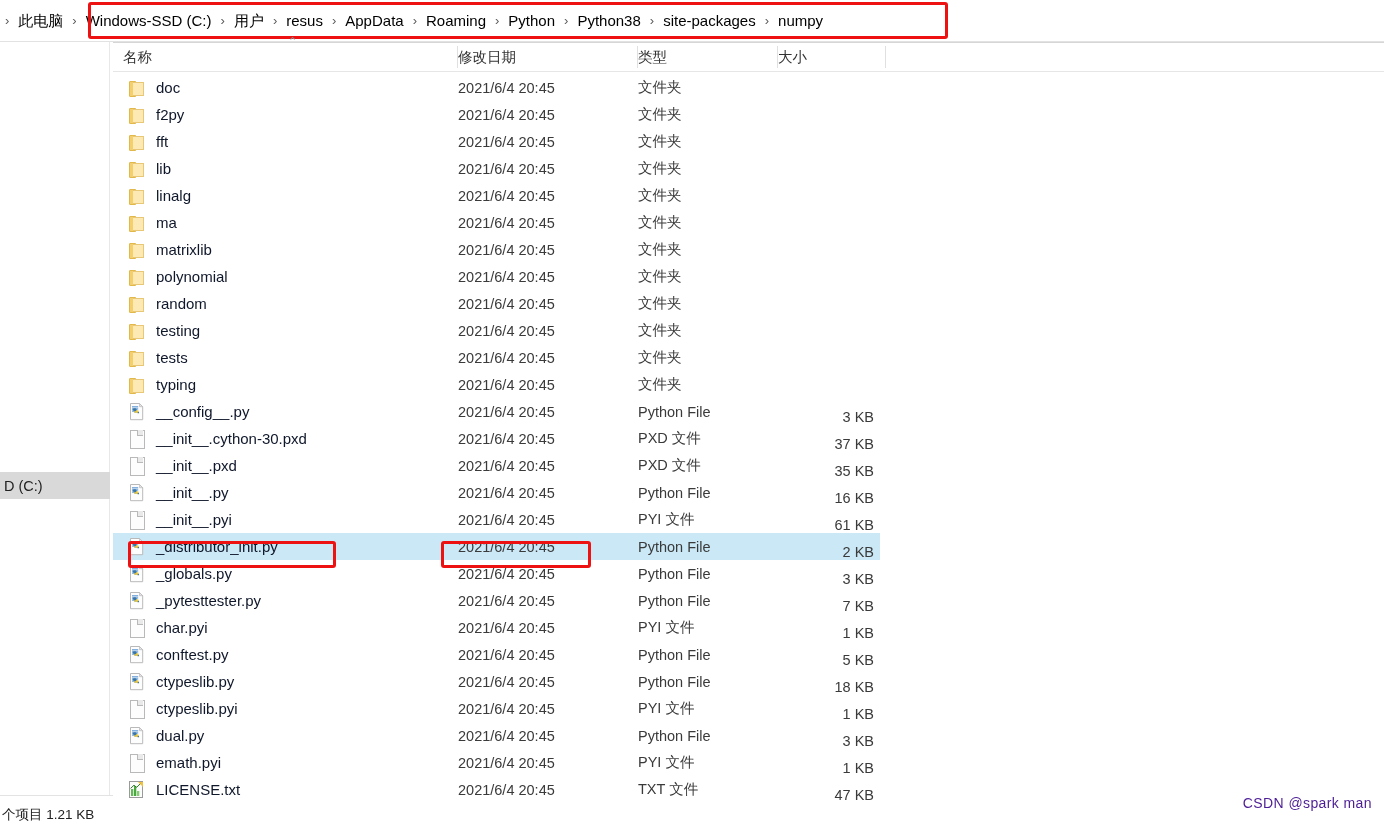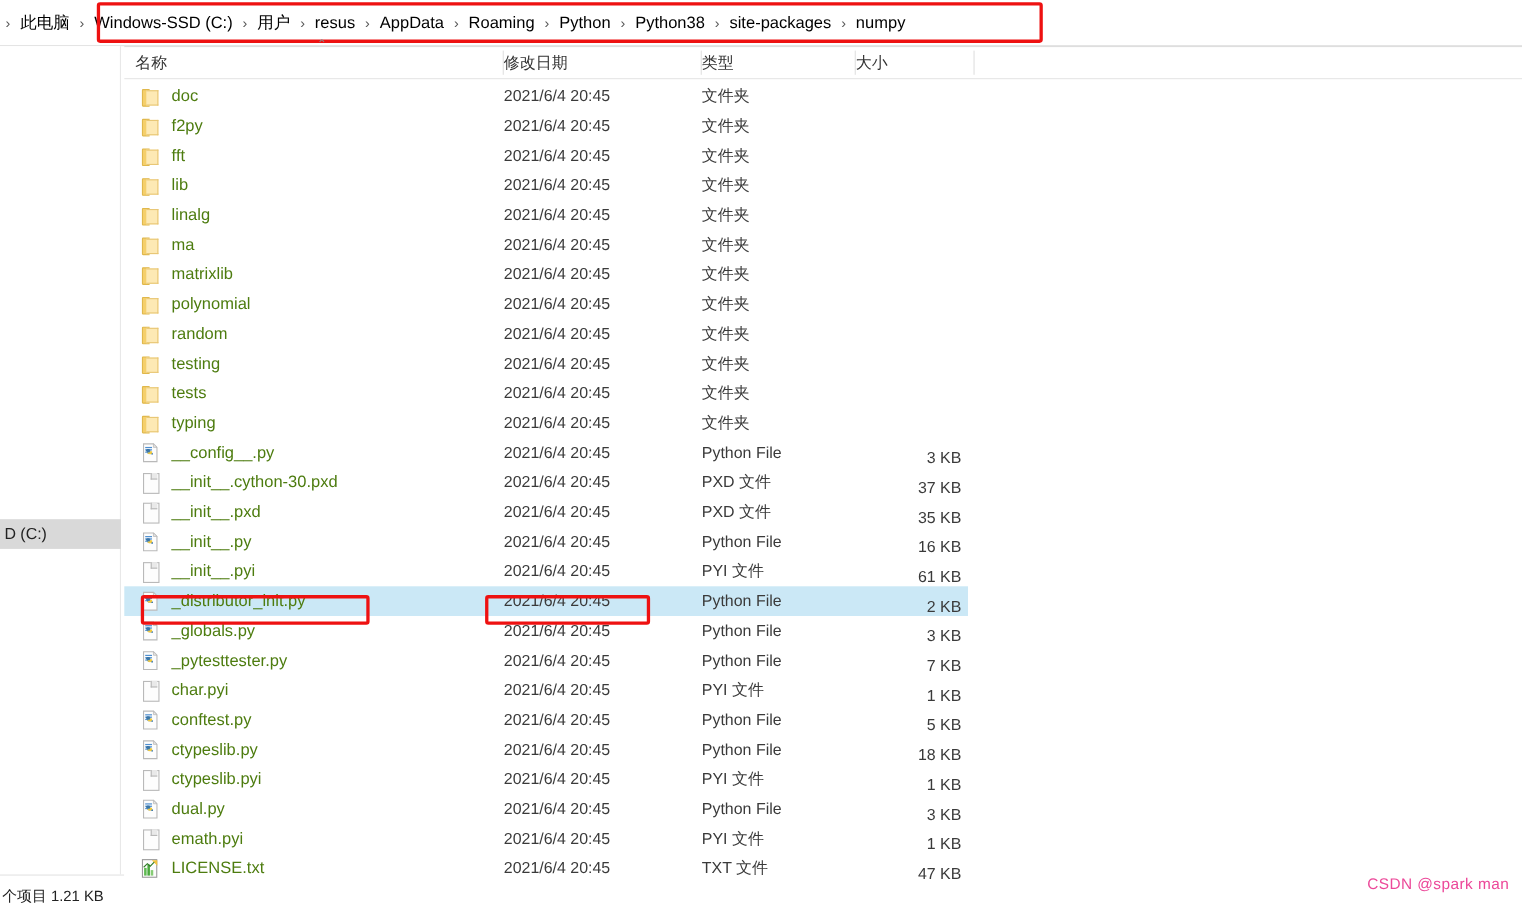--- a/index.html
+++ b/index.html
@@ -91,21 +91,21 @@
   .rows { position: absolute; left: 0; top: 32px; width: 1271px; }
   .row {
     position: relative; height: 27px; width: 767px;
     display: flex; align-items: center;
   }
   .row.selected { background: #cbe8f6; }
 
   .cell-name {
     position: absolute; left: 0; width: 330px; height: 27px;
     display: flex; align-items: center; padding-left: 14px;
-    font-size: 15px; color: #4d7c0f; white-space: nowrap;
+    font-size: 15px; color: #0f172a; white-space: nowrap;
   }
   .cell-date {
     position: absolute; left: 345px; width: 180px; height: 27px;
     display: flex; align-items: center;
     font-size: 14.5px; color: #3a3a3a; white-space: nowrap;
   }
   .cell-type {
     position: absolute; left: 525px; width: 140px; height: 27px;
     display: flex; align-items: center;
     font-size: 14.5px; color: #3a3a3a; white-space: nowrap;
@@ -140,21 +140,21 @@
   }
   .ico-doc::after {
     content: ""; position: absolute; right: 3px; top: 1px;
     width: 5px; height: 5px; background: #e9e9e9;
     border-left: 1px solid #b9b9b9; border-bottom: 1px solid #b9b9b9;
   }
 
   
   .watermark {
     position: absolute; right: 12px; bottom: 12px;
-    font-size: 14px; color: #ec4899; letter-spacing: .4px;
+    font-size: 14px; color: #4c1d95; letter-spacing: .4px;
     user-select: none;
   }
 </style>
 </head>
 <body>
 
 <div id="app">
 
   <div class="addressbar">
     <span class="crumb-sep">›</span>

